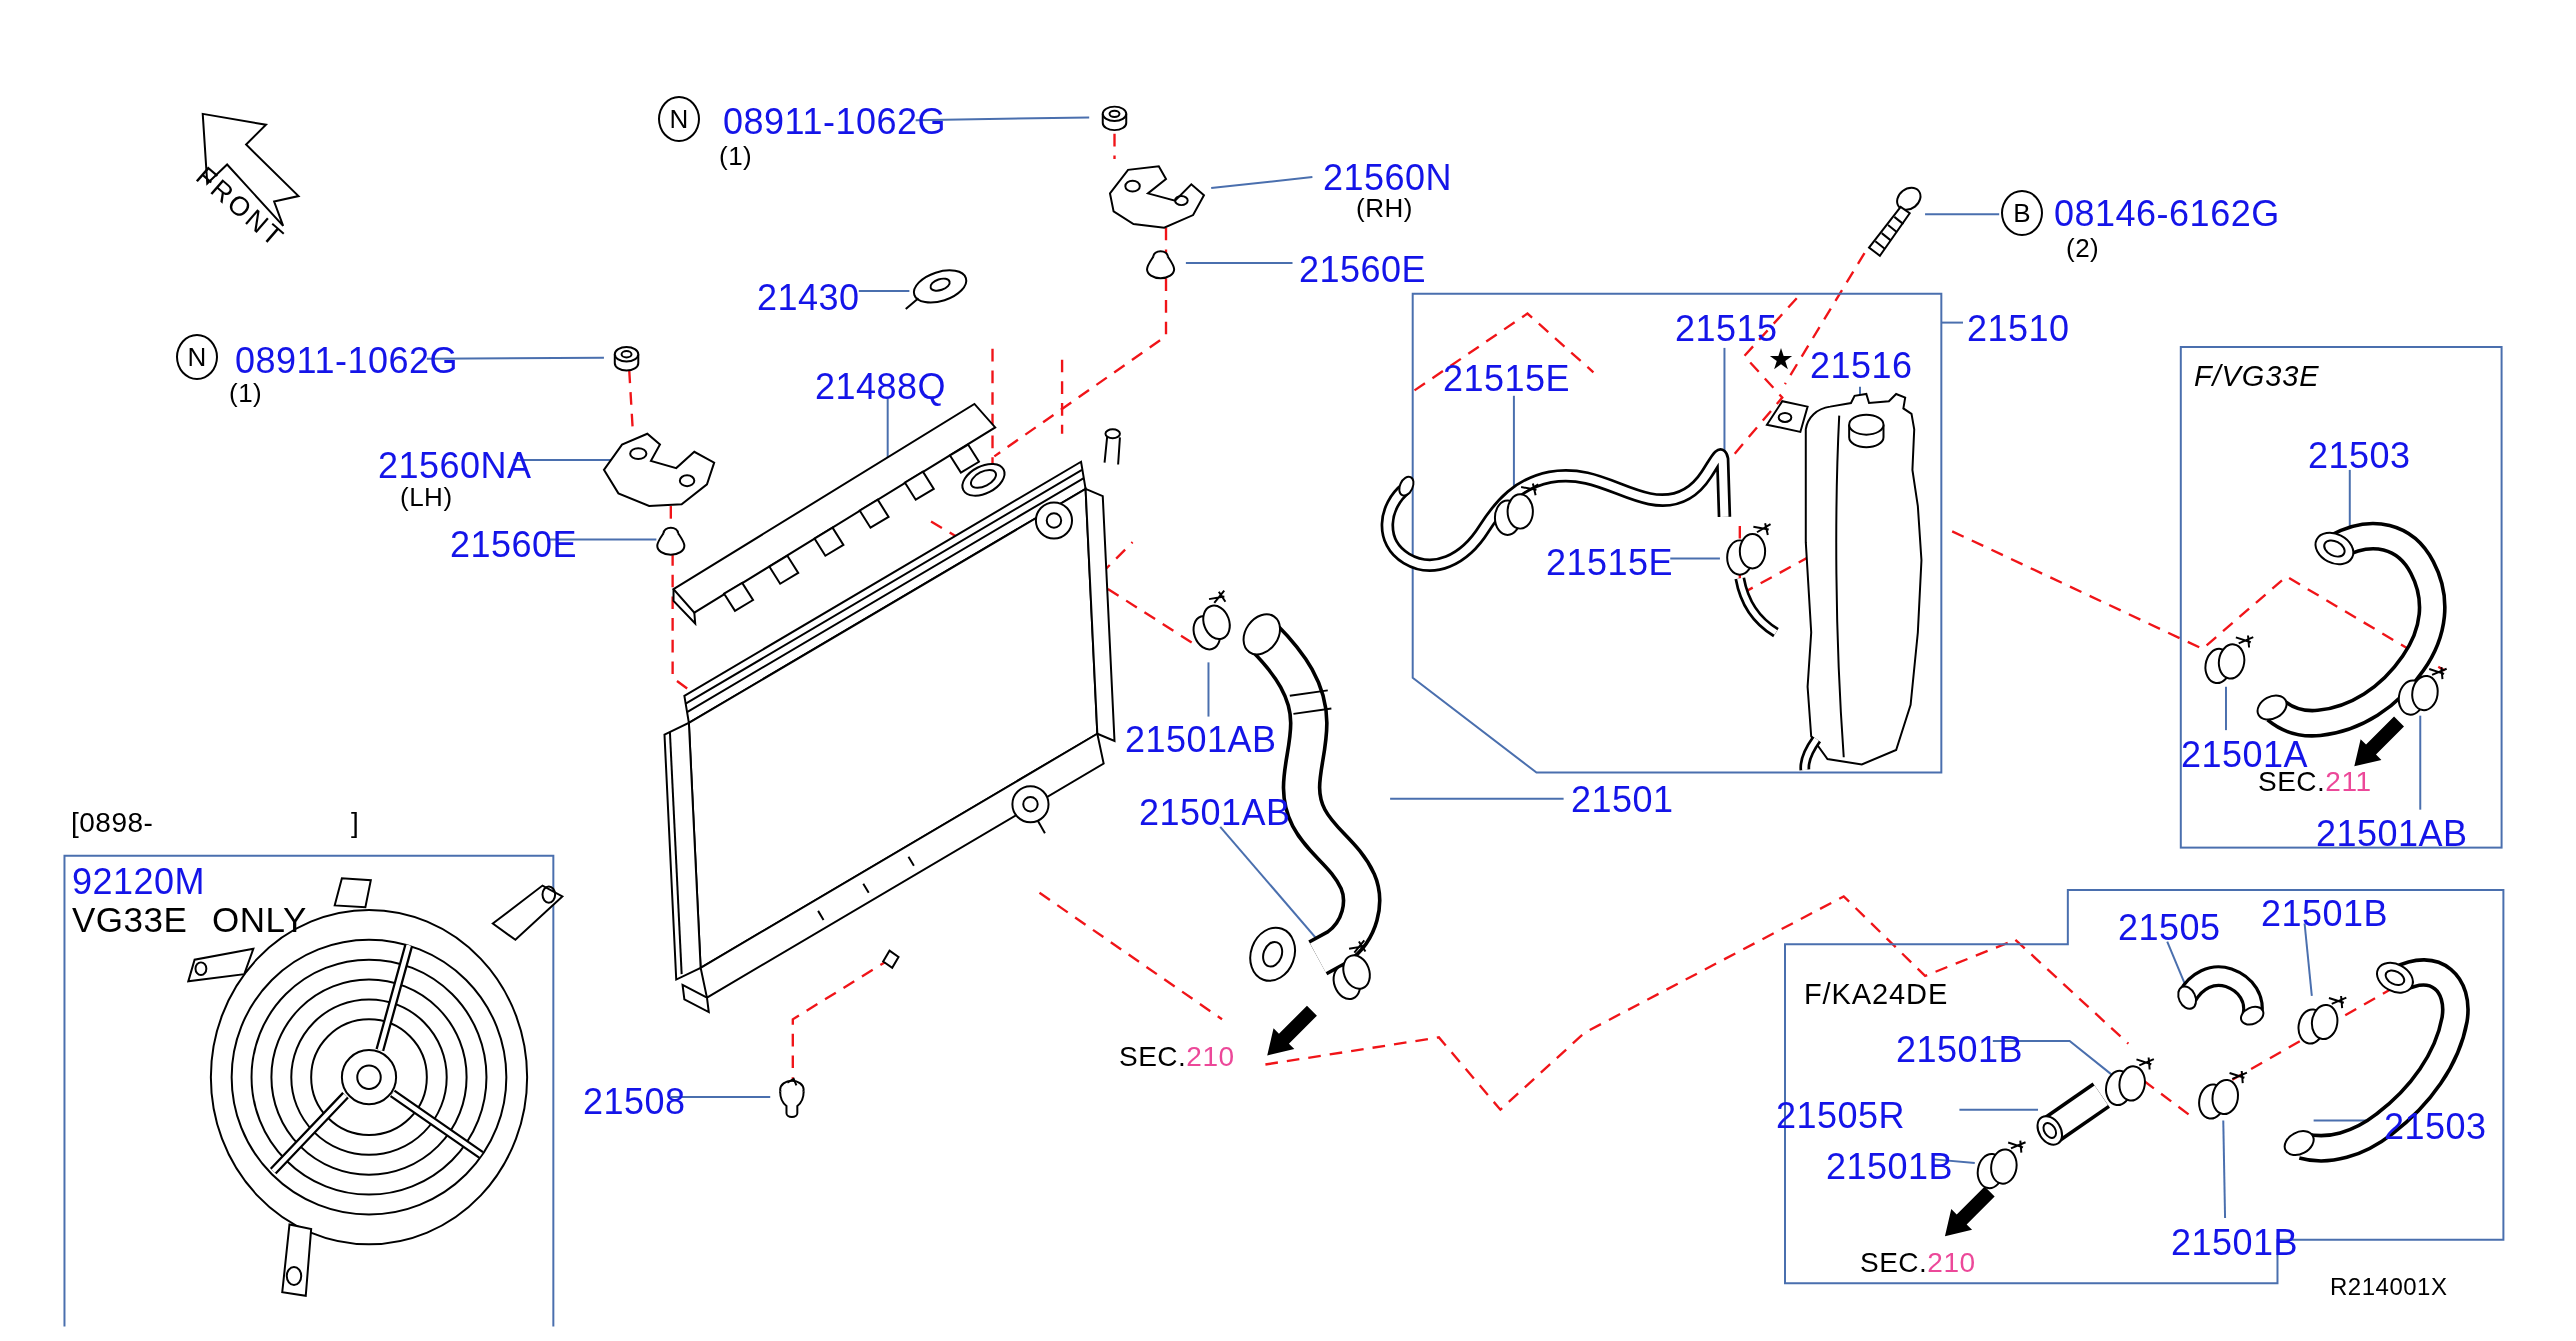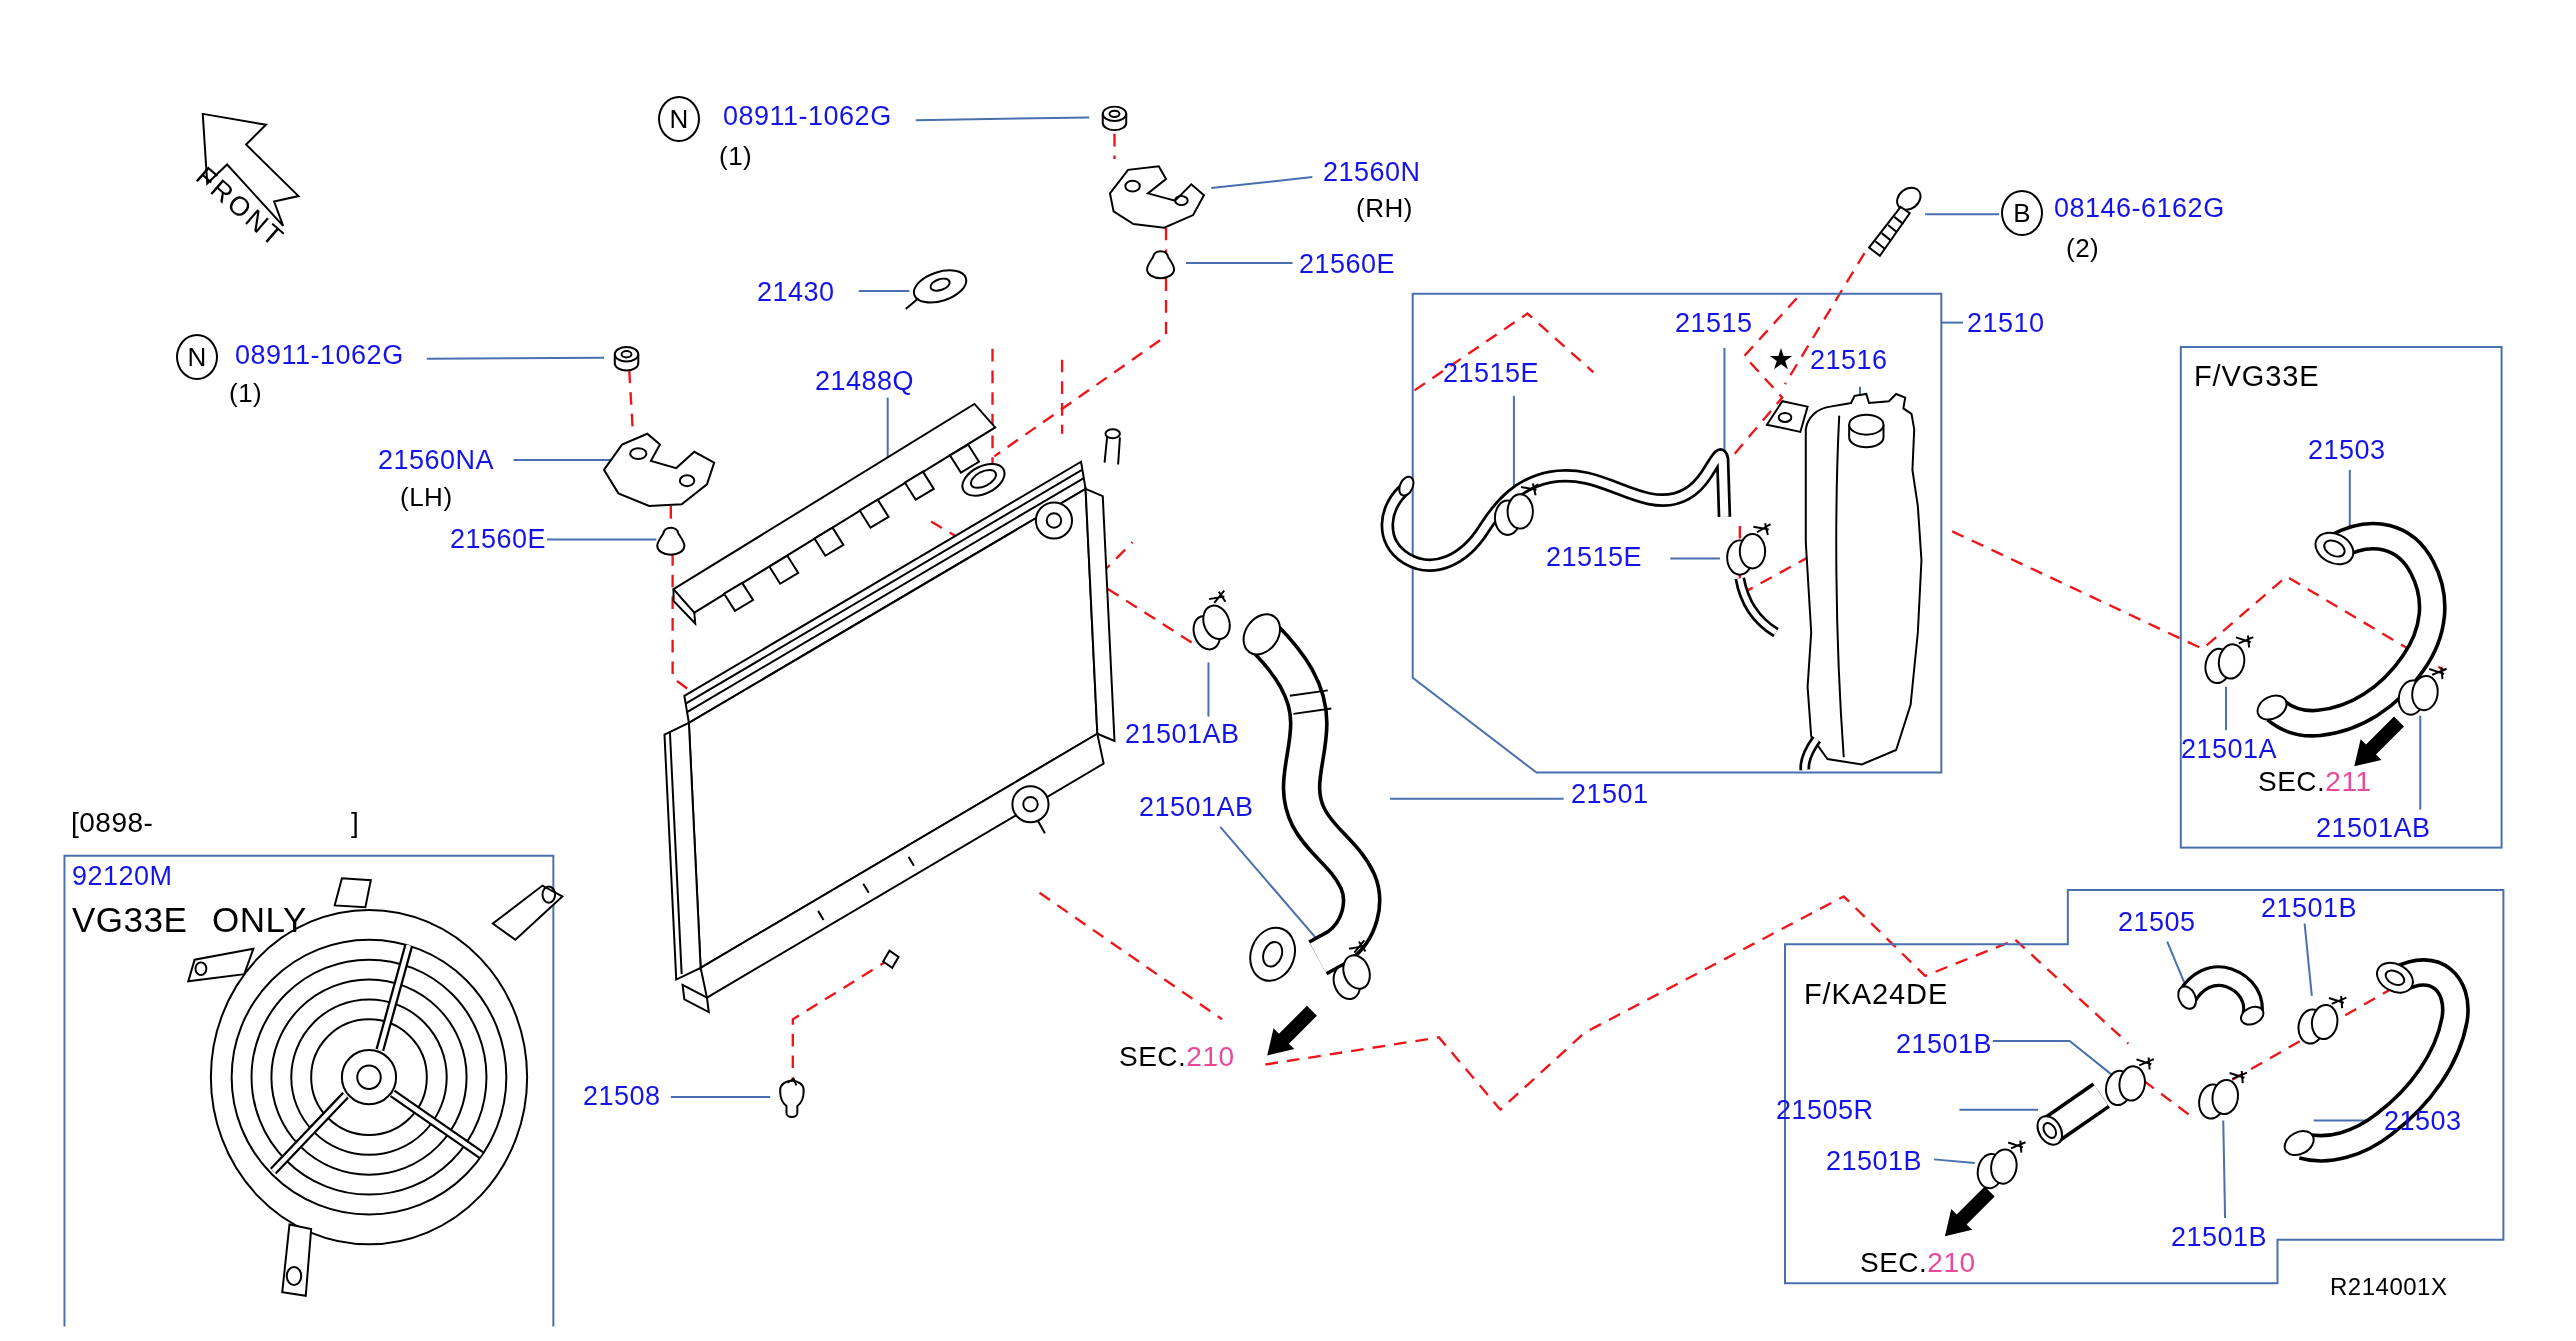--- a/index.html
+++ b/index.html
@@ -1,19 +1,19 @@
 <!DOCTYPE html>
 <html style="font-size:14.5px"><head>
 <meta charset="utf-8">
 <style>
   html,body{margin:0;padding:0;background:#fff;}
   #stage{position:relative;width:2576px;height:1341px;background:#ffffff;overflow:hidden;
          font-family:"Liberation Sans", sans-serif;}
   #art{position:absolute;left:0;top:0;}
-  .lbl{position:absolute;font-size:27px;color:#1414e8;white-space:nowrap;letter-spacing:0.5px;}
+  .lbl{position:absolute;font-size:36px;color:#1414e8;white-space:nowrap;letter-spacing:0.5px;}
   .blk{position:absolute;font-size:26px;color:#000;white-space:nowrap;letter-spacing:0.5px;}
   .ttl{position:absolute;font-size:29px;color:#000;white-space:nowrap;letter-spacing:0.9px;}
   .sec{position:absolute;font-size:28px;color:#000;white-space:nowrap;letter-spacing:0.5px;}
   .sec .num{color:#ec4899;}
   .sym{position:absolute;width:38px;height:42px;border:2.3px solid #000;border-radius:50%;
        display:flex;align-items:center;justify-content:center;font-size:26px;color:#000;background:#fff;}
   .front{position:absolute;left:210px;top:161px;font-size:27px;color:#000;letter-spacing:2.7px;
          transform:rotate(41deg);transform-origin:left top;}
   .star{position:absolute;font-size:29px;color:#000;}
   .wsp{word-spacing:14.5px;}
@@ -314,21 +314,21 @@
 <div class="lbl" style="left:1571px;top:779px;">21501</div>
 <div class="sec" style="left:1119px;top:1041px;"><span>SEC.</span><span class="num">210</span></div>
 
 <div class="lbl" style="left:1443px;top:358px;">21515E</div>
 <div class="lbl" style="left:1675px;top:308px;">21515</div>
 <div class="star" style="left:1768px;top:342px;">★</div>
 <div class="lbl" style="left:1810px;top:345px;">21516</div>
 <div class="lbl" style="left:1546px;top:542px;">21515E</div>
 <div class="lbl" style="left:1967px;top:308px;">21510</div>
 
-<div class="ttl" style="left:2194px;top:360px;">F/VG33E</div>
+<div class="ttl" style="left:2194px;top:360px;font-style:italic;">F/VG33E</div>
 <div class="lbl" style="left:2308px;top:435px;">21503</div>
 <div class="lbl" style="left:2181px;top:734px;">21501A</div>
 <div class="sec" style="left:2258px;top:766px;"><span>SEC.</span><span class="num">211</span></div>
 <div class="lbl" style="left:2316px;top:813px;">21501AB</div>
 
 <div class="ttl" style="left:1804px;top:978px;">F/KA24DE</div>
 <div class="lbl" style="left:2118px;top:907px;">21505</div>
 <div class="lbl" style="left:2261px;top:893px;">21501B</div>
 <div class="lbl" style="left:1896px;top:1029px;">21501B</div>
 <div class="lbl" style="left:1776px;top:1095px;">21505R</div>

